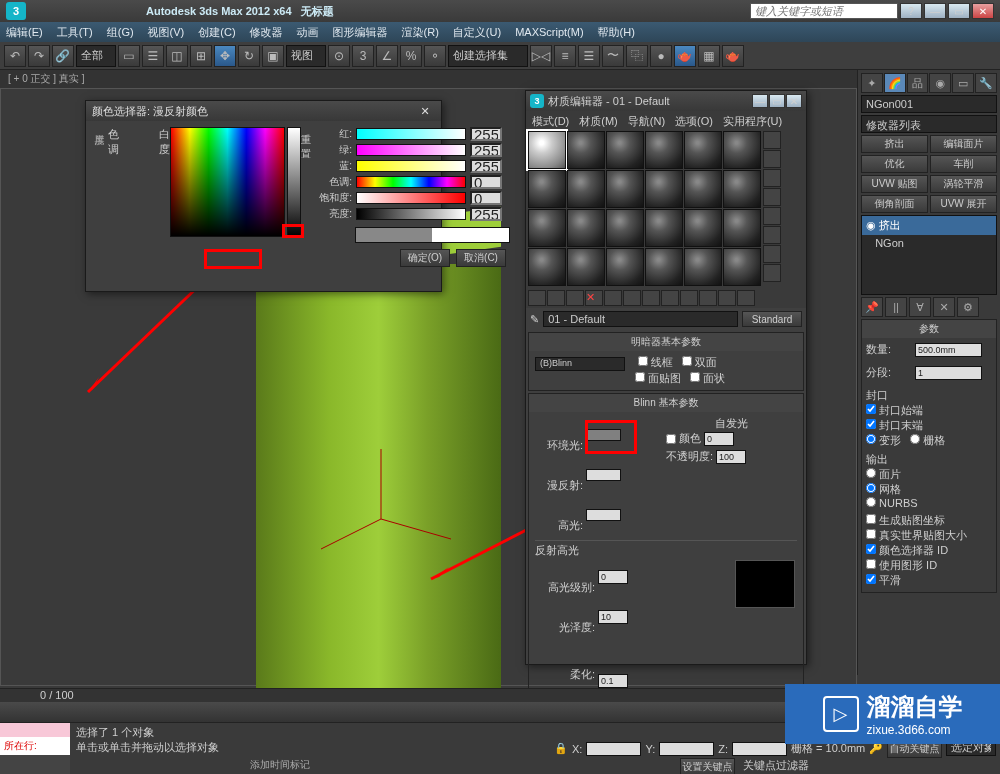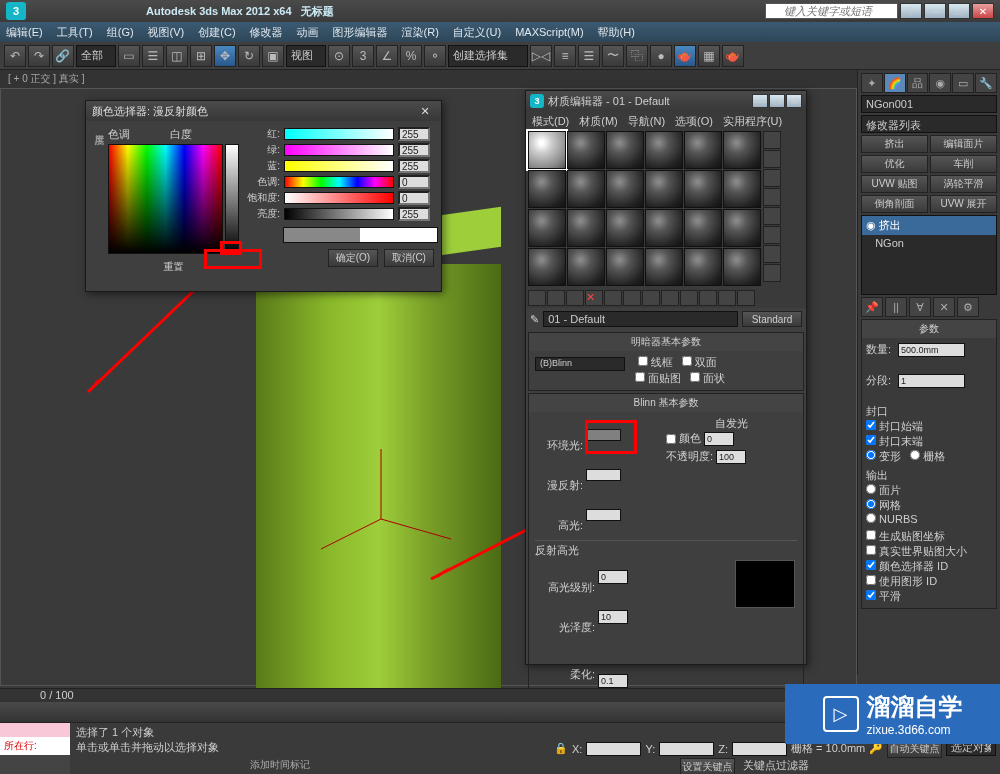--- a/index.html
+++ b/index.html
@@ -3,21 +3,21 @@
 <meta charset="utf-8">
 <style>
 * { margin: 0; padding: 0; box-sizing: border-box; font-family: "Microsoft YaHei", sans-serif; font-size: 11px; }
 body { width: 1000px; height: 774px; background: #3a3a3a; color: #cfcfcf; overflow: hidden; position: relative; }
 .titlebar { height: 22px; background: linear-gradient(#4a4a4a,#3a3a3a); display: flex; align-items: center; padding: 0 6px; }
 .logo3ds { width: 20px; height: 18px; background: #15b5c8; border-radius: 3px; margin-right: 120px; display:flex;align-items:center;justify-content:center;font-weight:bold;color:#fff;}
 .title-txt { color: #cceaf5; font-weight: bold; }
 .title-right { margin-left: auto; display: flex; gap: 2px; }
 .winbtn { width: 22px; height: 16px; background: linear-gradient(#d8e8f0,#9eb1c3); border:1px solid #333; display:flex;align-items:center;justify-content:center;font-size:10px;}
 .winbtn.close{ background: linear-gradient(#e8a0a0,#c44); color:#fff;}
-.searchbox { width:133px; height:16px; background:#fff; border:1px solid #555; font-style:italic; color:#888; padding:0 18px;}
+.searchbox { width:148px; height:16px; background:#fff; border:1px solid #555; font-style:italic; color:#888; padding:0 4px;}
 .menubar { height: 20px; background: linear-gradient(#3b5a72,#2e4658); display: flex; align-items: center; padding: 0 6px; gap: 14px; color:#e0e8ef;}
 .menubar span { cursor: pointer; }
 .toolbar { height: 28px; background: #3e3e3e; border-bottom:1px solid #222; display:flex; align-items:center; padding:0 4px; gap:2px;}
 .tbic { width:22px; height:22px; background:linear-gradient(#555,#3a3a3a); border:1px solid #222; display:flex;align-items:center;justify-content:center; color:#bbb; font-size:12px;}
 .tbic.on{ background:linear-gradient(#4a88c0,#2a588a); }
 .tbsel { width:40px; height:22px; background:#2a2a2a; border:1px solid #111; color:#ccc; padding:0 4px;}
 .vprow { height: 18px; background:#333; color:#aaa; padding:2px 8px; font-size:10px;}
 .viewport { position:absolute; left:0; top:88px; width:857px; height:598px; background:#3a3a3a; border:1px solid #555;}
 .cylinder { position:absolute; left:255px; top:135px; width:245px; height:460px; }
 .cyl-top { width:100%; height:40px; background:#9ece3a; transform:skewY(-8deg); }
@@ -28,40 +28,40 @@
 .rp-t.on{ background:#5a88b8;}
 .rp-field{ width:100%; height:18px; background:#2a2a2a; border:1px solid #111; color:#ccc; padding:2px 4px; margin-bottom:2px;}
 .rp-btnrow{ display:flex; gap:2px; margin-bottom:2px;}
 .rp-btn{ flex:1; height:18px; background:linear-gradient(#555,#3a3a3a); border:1px solid #222; color:#ccc; font-size:10px; display:flex;align-items:center;justify-content:center;}
 .rp-stack{ width:100%; height:80px; background:#2a2a2a; border:1px solid #111; margin-bottom:2px;}
 .rp-stack .sel{ background:#3a6a9a; color:#fff; padding:2px 4px;}
 .rp-stack div{ padding:2px 4px;}
 .rp-roll{ background:#3a3a3a; border:1px solid #222; margin-bottom:2px;}
 .rp-roll-h{ background:#444; text-align:center; padding:2px; font-size:10px;}
 .rp-roll-b{ padding:4px; font-size:10px;}
-.rp-inp-row{ display:flex; align-items:center; gap:4px; margin-bottom:16px;}
+.rp-inp-row{ display:flex; align-items:center; gap:21px; margin-bottom:8px;}
 .rp-inp-row span{ width:28px;}
 .spin{ width:67px; height:14px; background:#ddd; border:1px solid #111; color:#222; padding:0 2px; font-size:9px;}
 input[type=checkbox]{ width:10px; height:10px;}
 input[type=radio]{ width:10px; height:10px;}
 
 
 .colorpicker{ position:absolute; left:85px; top:100px; width:357px; height:192px; background:#3f3f3f; border:1px solid #1a1a1a; box-shadow:2px 2px 8px rgba(0,0,0,.5);}
 .cp-title{ height:20px; background:linear-gradient(#4a4a4a,#383838); display:flex; align-items:center; padding:0 6px; color:#ddd;}
 .cp-close{ margin-left:auto; width:20px; text-align:center;}
 .cp-body{ padding:6px; display:flex; gap:6px;}
 .cp-left{ display:flex; gap:2px;}
 .cp-vert-lab{ writing-mode:vertical-lr; font-size:10px; color:#aaa;}
 .cp-gradient{ width:115px; height:110px; background:linear-gradient(to bottom, transparent, #000), linear-gradient(to right,#f00,#ff0,#0f0,#0ff,#00f,#f0f,#f00); background-blend-mode:multiply; border:1px solid #111;}
 .cp-valslider{ width:14px; height:110px; background:linear-gradient(#fff,#000); border:1px solid #111; position:relative;}
 .cp-right{ flex:1;}
 .cp-chan{ display:flex; align-items:center; gap:4px; margin-bottom:2px;}
 .cp-chan span{ width:35px; font-size:10px; text-align:right;}
 .cp-bar{ width:110px; height:12px; border:1px solid #111;}
-.cp-num{ width:32px; height:14px; background:#ddd; color:#222; font-size:10px; padding:0 2px;}
+.cp-num{ width:32px; height:14px; background:#ddd; color:#222; font-size:15px; padding:0 2px;}
 .cp-swatch{ width:155px; height:16px; border:1px solid #111; margin:6px 0 6px 38px;}
 .cp-btns{ display:flex; gap:6px; justify-content:flex-end; padding-right:4px;}
 .cp-b{ width:50px; height:18px; background:linear-gradient(#555,#3a3a3a); border:1px solid #222; font-size:10px; display:flex;align-items:center;justify-content:center;}
 .cp-reset{ text-align:center; font-size:10px; margin-top:6px; }
 .cp-hilite{ position:absolute; border:3px solid #f00; }
 
 
 .mateditor{ position:absolute; left:525px; top:90px; width:282px; height:575px; background:#3f3f3f; border:1px solid #1a1a1a; box-shadow:2px 2px 8px rgba(0,0,0,.5);}
 .me-title{ height:20px; background:linear-gradient(#4a4a4a,#383838); display:flex; align-items:center; padding:0 4px;}
 .me-menu{ height:18px; background:#3a3a3a; display:flex; padding:0 6px; gap:10px; font-size:10px; align-items:flex-end;}
@@ -181,21 +181,21 @@
 </div>
 
 <div class="colorpicker">
   <div class="cp-title">
     <span>颜色选择器: 漫反射颜色</span>
     <span class="cp-close">✕</span>
   </div>
   <div class="cp-body">
     <div class="cp-left">
       <div class="cp-vert-lab">黑度</div>
-      <div style="display:flex;flex-direction:column">
+      <div style="display:flex;flex-direction:row">
         <div style="display:flex;gap:40px;font-size:10px;margin-bottom:2px">
             <span>色调</span>
             <span>白度</span>
           </div>
         <div style="display:flex;gap:2px">
           <div class="cp-gradient"></div>
           <div class="cp-valslider">
             <div class="cp-hilite" style="left:-6px;top:96px;width:22px;height:14px"></div>
           </div>
         </div>

